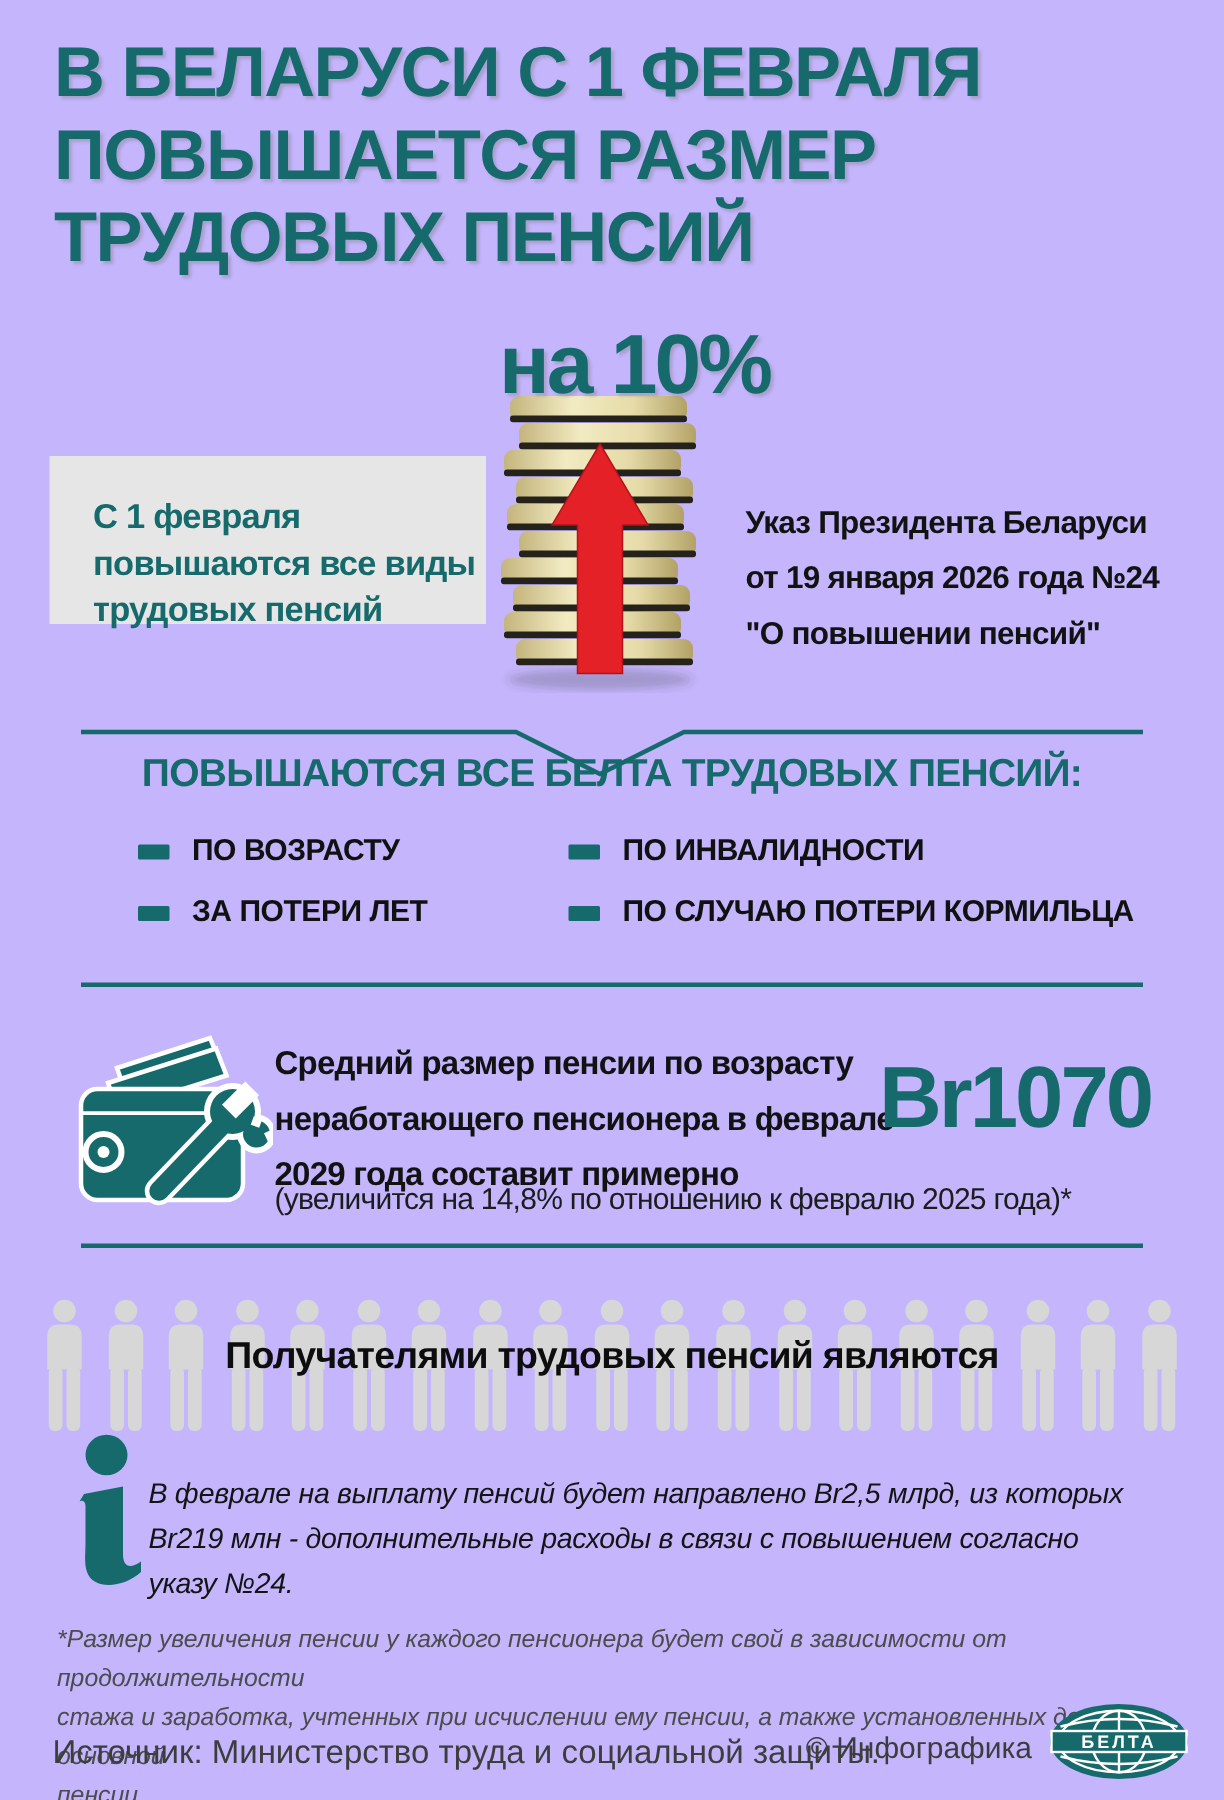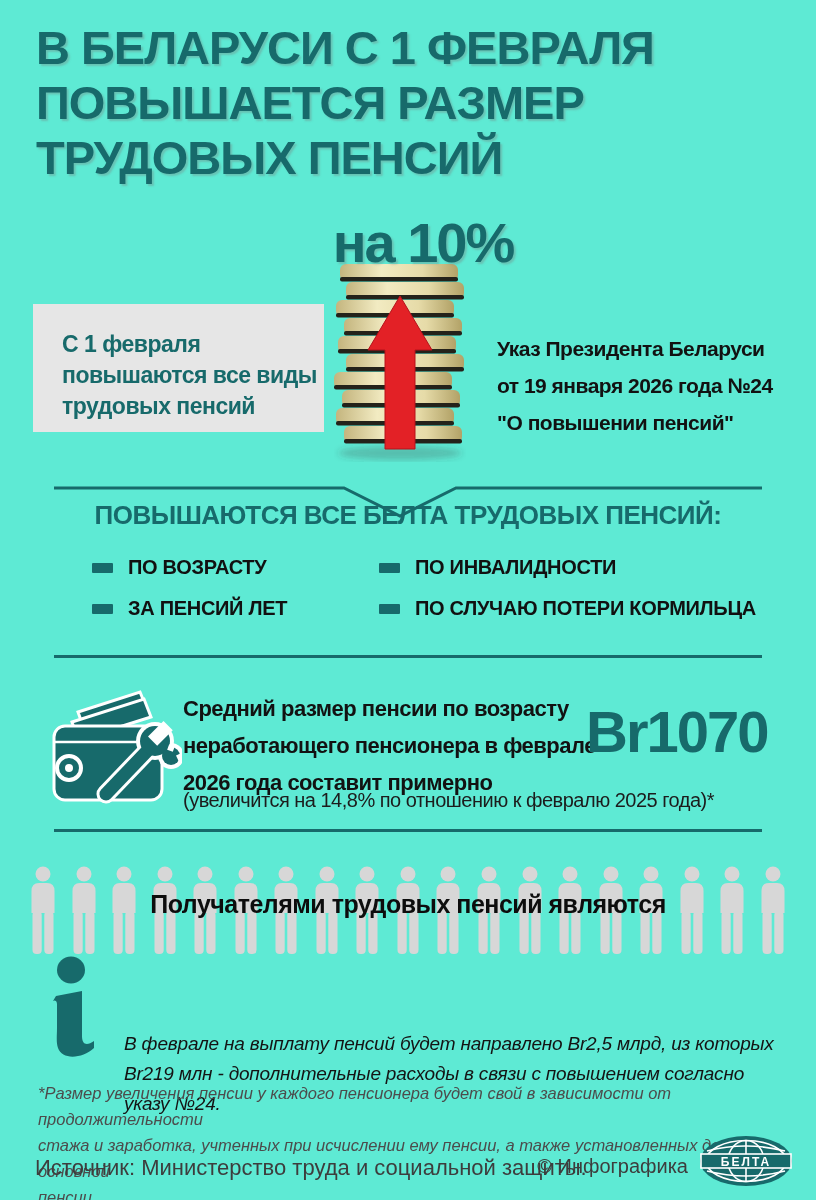--- a/index.html
+++ b/index.html
@@ -2,31 +2,31 @@
 <html style="--teal: #176a6b; --red: #e32126; --graybox: #e6e6e6; --people: #d7d7d7; --text_dark: #111111; --muted: #4c4c4c; --band: #24221a;"><head>
 <meta charset="utf-8">
 <style>
   :root{
     --teal:#176a6b; --red:#e32126; --graybox:#e6e6e6; --people:#d7d7d7;
     --text_dark:#111111; --muted:#4c4c4c; --band:#24221a;
   }
   *{margin:0;padding:0;box-sizing:border-box;}
   html,body{background:#ffffff;}
   body{font-family:"Liberation Sans",sans-serif;}
-  .page{position:relative;width:816px;height:1200px;background:#5eead4;overflow:hidden;margin:0 auto;}
+  .page{position:relative;width:816px;height:1200px;background:#c4b5fd;overflow:hidden;margin:0 auto;}
 
   
   .title{position:absolute;left:36px;top:20px;color:var(--teal);font-weight:bold;
          font-size:47px;line-height:55px;letter-spacing:-1px;text-shadow:2px 2px 2px rgba(120,120,120,.35);}
   .increase{position:absolute;left:0;top:210px;width:100%;text-align:center;color:var(--teal);
             font-weight:bold;font-size:56px;letter-spacing:-2px;z-index:3;
             text-shadow:2px 2px 2px rgba(120,120,120,.35);padding-left:30px;}
 
   
-  .lead-box{position:absolute;left:33px;top:304px;width:291px;height:128px;background:var(--graybox);
+  .lead-box{position:absolute;left:33px;top:304px;width:291px;height:112px;background:var(--graybox);
             padding:25px 0 0 29px;z-index:0;}
   .lead-box .ln{color:var(--teal);font-weight:bold;font-size:23px;line-height:31px;letter-spacing:-0.5px;}
   .coins-wrap{position:absolute;left:334px;top:250px;width:132px;height:212px;z-index:1;}
   .decree{position:absolute;left:497px;top:330px;z-index:2;}
   .decree .ln{color:#121212;font-weight:bold;font-size:21px;line-height:37px;letter-spacing:-0.5px;}
 
   
   .divider-notch{position:absolute;left:54px;top:486px;}
   .divider{position:absolute;left:54px;width:708px;height:3px;background:var(--teal);}
   .divider.d2{top:655px;} .divider.d3{top:829px;}
@@ -50,21 +50,21 @@
 
   
   .people-row{position:absolute;left:28px;top:866px;width:760px;height:92px;display:flex;
               justify-content:space-between;z-index:0;}
   .people-row svg{display:block;}
   .recipients-text{position:absolute;left:0;top:886px;width:100%;text-align:center;z-index:2;}
   .recipients-text .ln{color:#0d0d0d;font-weight:bold;font-size:25px;line-height:37px;letter-spacing:-0.5px;text-align:center;}
 
   
   .info-i{position:absolute;left:48px;top:956px;width:50px;height:102px;}
-  .info-text{position:absolute;left:124px;top:982px;margin-top:47px;}
+  .info-text{position:absolute;left:99px;top:982px;}
   .info-text .ln{color:#141414;font-style:italic;font-size:19px;line-height:30px;letter-spacing:-0.2px;}
 
   
   .footnote{position:absolute;left:38px;top:1080px;}
   .footnote .ln{color:var(--muted);font-style:italic;font-size:16.5px;line-height:26px;}
   .source{position:absolute;left:35px;top:1155px;color:#3d3d3d;font-size:22px;}
   .credit{position:absolute;right:128px;top:1155px;color:#3d3d3d;font-size:20px;}
   .belta-wrap{position:absolute;right:22px;top:1134px;width:96px;height:54px;}
 </style>
 </head>
@@ -162,21 +162,21 @@
     <div class="type-item">
       <span class="sq"></span>
       <span class="lbl">ПО ВОЗРАСТУ</span>
     </div>
     <div class="type-item">
       <span class="sq"></span>
       <span class="lbl">ПО ИНВАЛИДНОСТИ</span>
     </div>
     <div class="type-item">
       <span class="sq"></span>
-      <span class="lbl">ЗА ПЕНСИЙ ЛЕТ</span>
+      <span class="lbl">ЗА ПОТЕРИ ЛЕТ</span>
     </div>
     <div class="type-item">
       <span class="sq"></span>
       <span class="lbl">ПО СЛУЧАЮ ПОТЕРИ КОРМИЛЬЦА</span>
     </div>
   </div>
 
   <div class="divider d2"></div>
 
   <div class="wallet-wrap">
@@ -198,21 +198,21 @@
           <circle cx="129" cy="72" r="9" fill="var(--teal)"></circle>
           <rect x="126" y="61" width="6" height="6" fill="#fff" transform="rotate(20 129 64)"></rect>
           <rect x="135" y="70" width="6" height="6" fill="#fff" transform="rotate(65 138 73)"></rect>
         </g>
       </g>
     </svg>
   </div>
   <div class="avg-text">
     <div class="ln">Средний размер пенсии по возрасту</div>
     <div class="ln">неработающего пенсионера в феврале</div>
-    <div class="ln">2026 года составит примерно</div>
+    <div class="ln">2029 года составит примерно</div>
   </div>
   <div class="avg-value">Br1070</div>
   <div class="avg-note">(увеличится на 14,8% по отношению к февралю 2025 года)*</div>
 
   <div class="divider d3"></div>
 
   <div class="people-row">
     <svg width="30" height="90" viewBox="0 0 30 90">
       <circle cx="15" cy="8" r="7.5" fill="var(--people)"></circle>
       <path d="M3.5,25 Q3.5,17 11,17 L19,17 Q26.5,17 26.5,25 L26.5,47 L3.5,47 Z" fill="var(--people)"></path>

